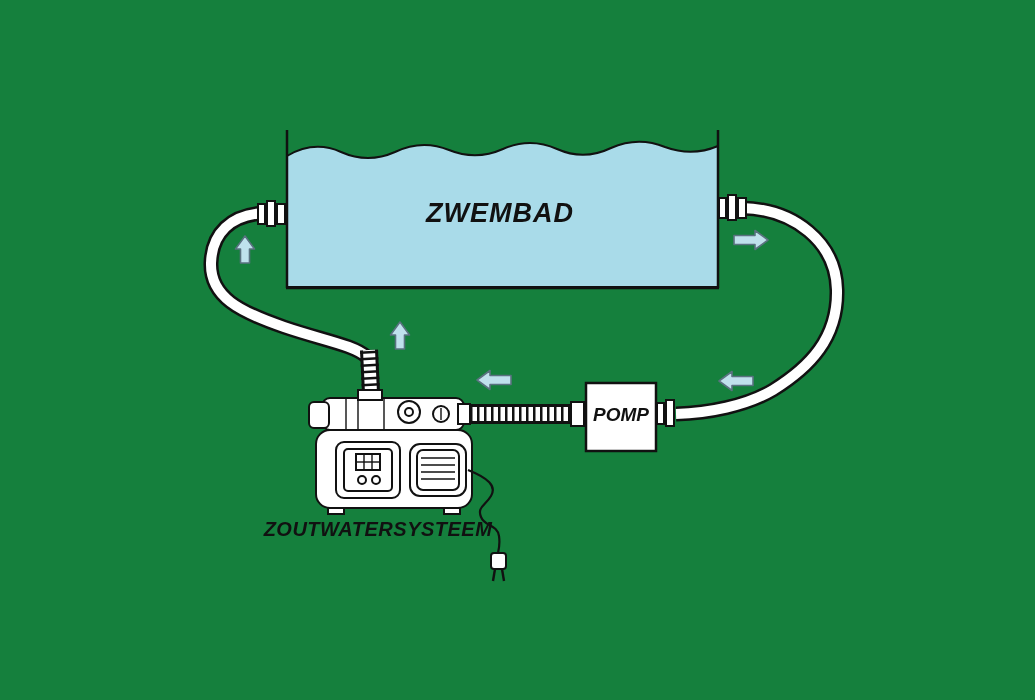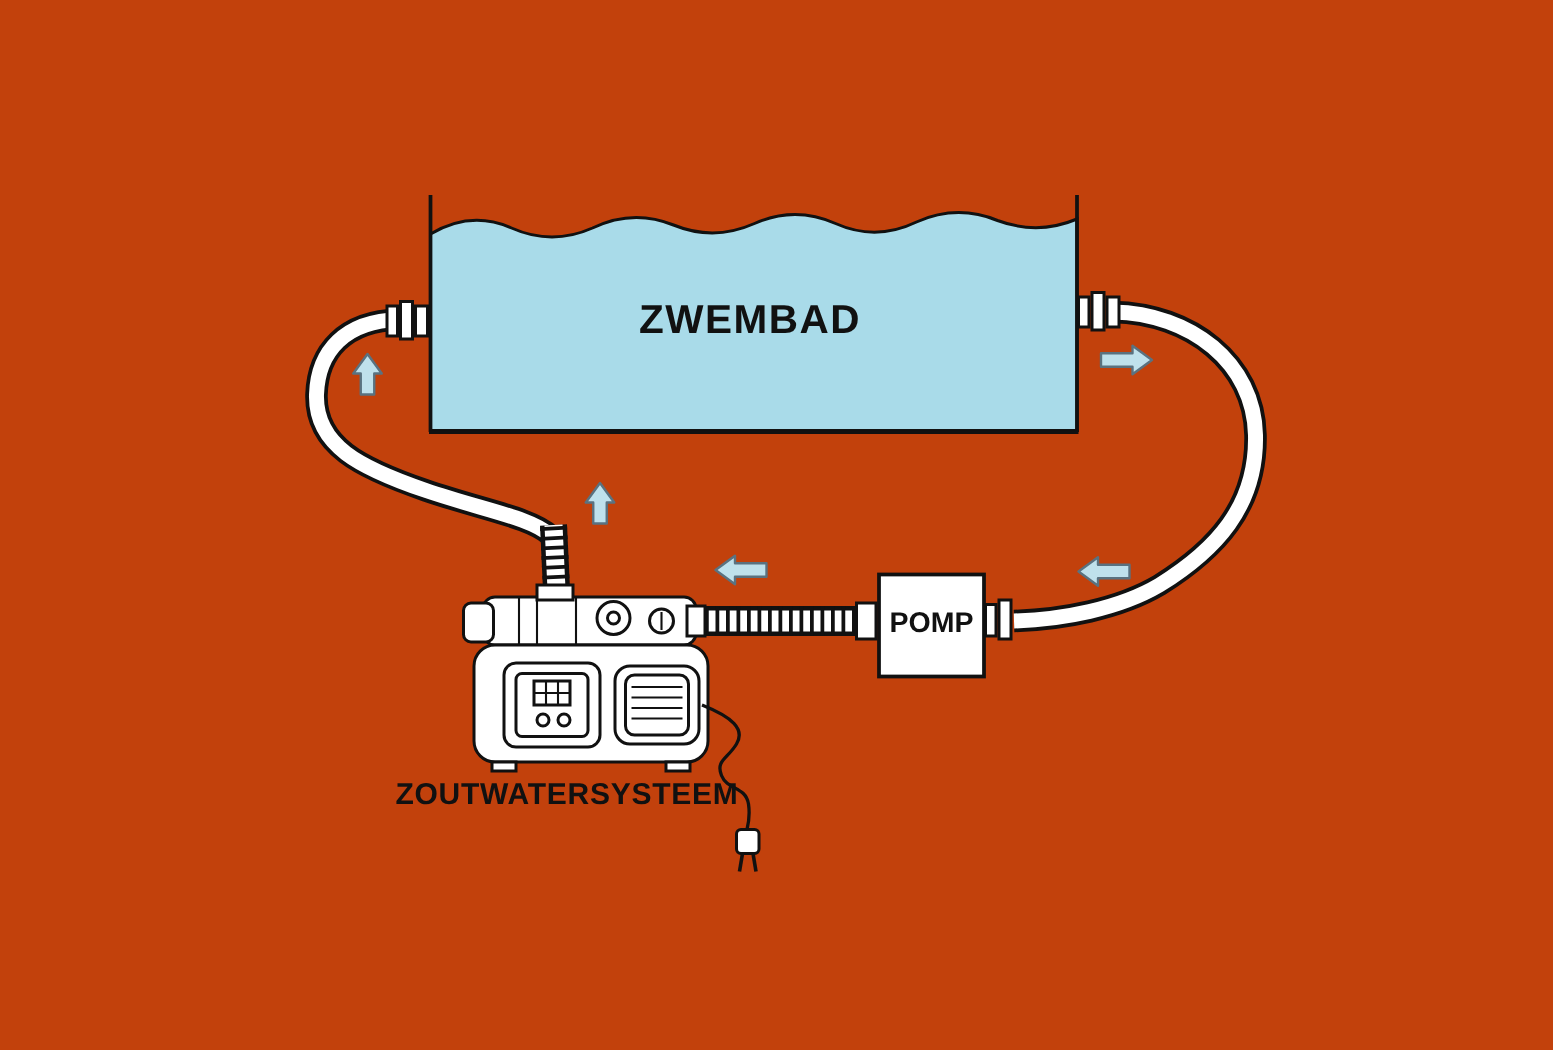--- a/index.html
+++ b/index.html
@@ -4,23 +4,24 @@
 <style>
   html, body {
     margin: 0;
     padding: 0;
     background: #ffffff;
   }
   .canvas {
     position: relative;
     width: 1035px;
     height: 700px;
-    background: #c2410c;
+    background: #15803d;
     overflow: hidden;
     font-family: "Liberation Sans", sans-serif;
+    font-style: italic;
   }
   svg { display: block; }
   .diagram-label {
     font-family: "Liberation Sans", sans-serif;
     font-weight: bold;
     fill: #111111;
   }
   .pool-label  { font-size: 27px; letter-spacing: 1px; }
   .pump-label  { font-size: 19px; }
   .sws-label   { font-size: 20px; letter-spacing: 0.5px; }

